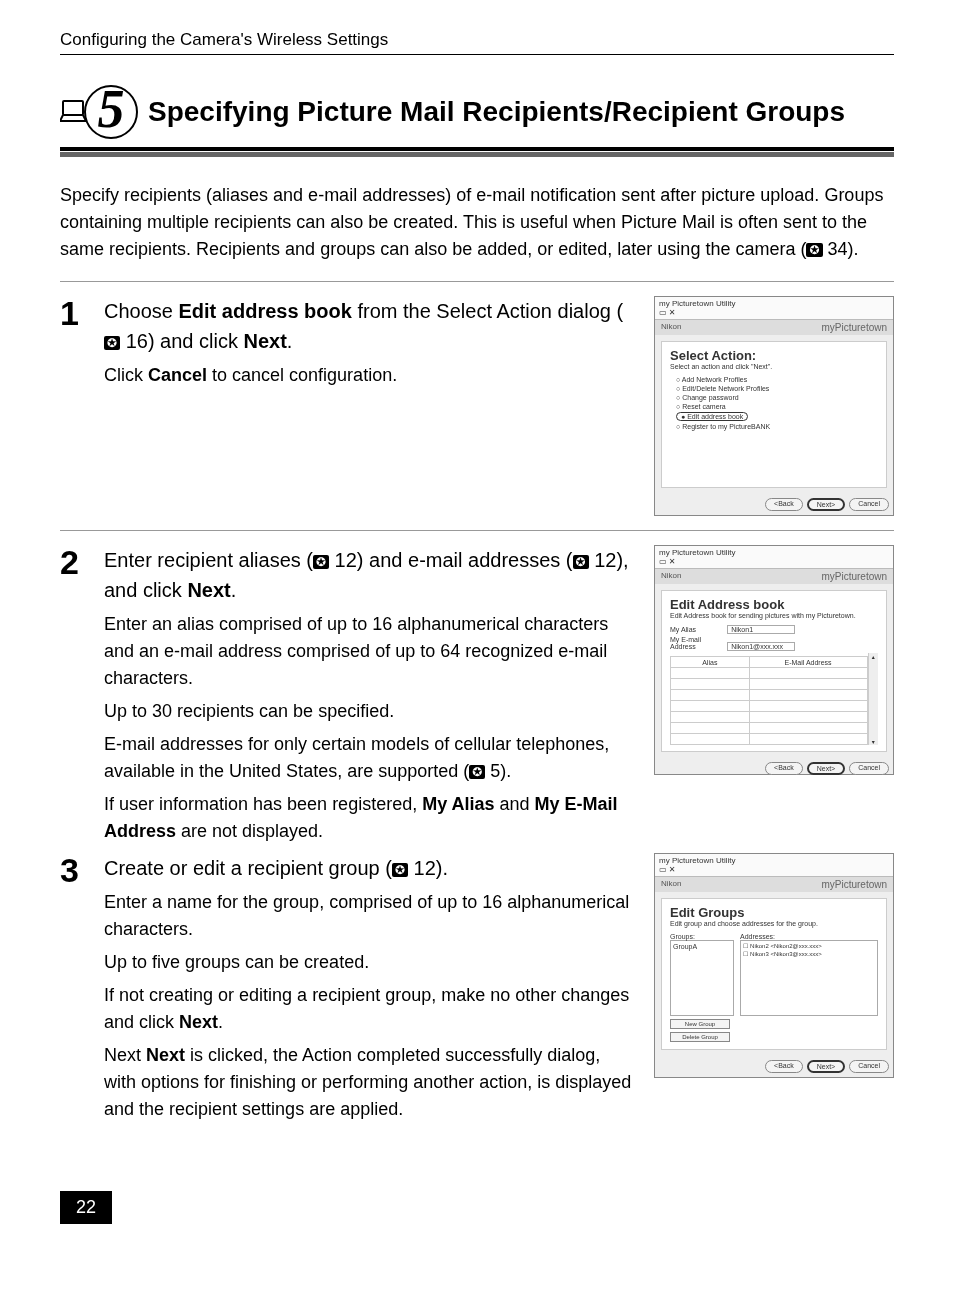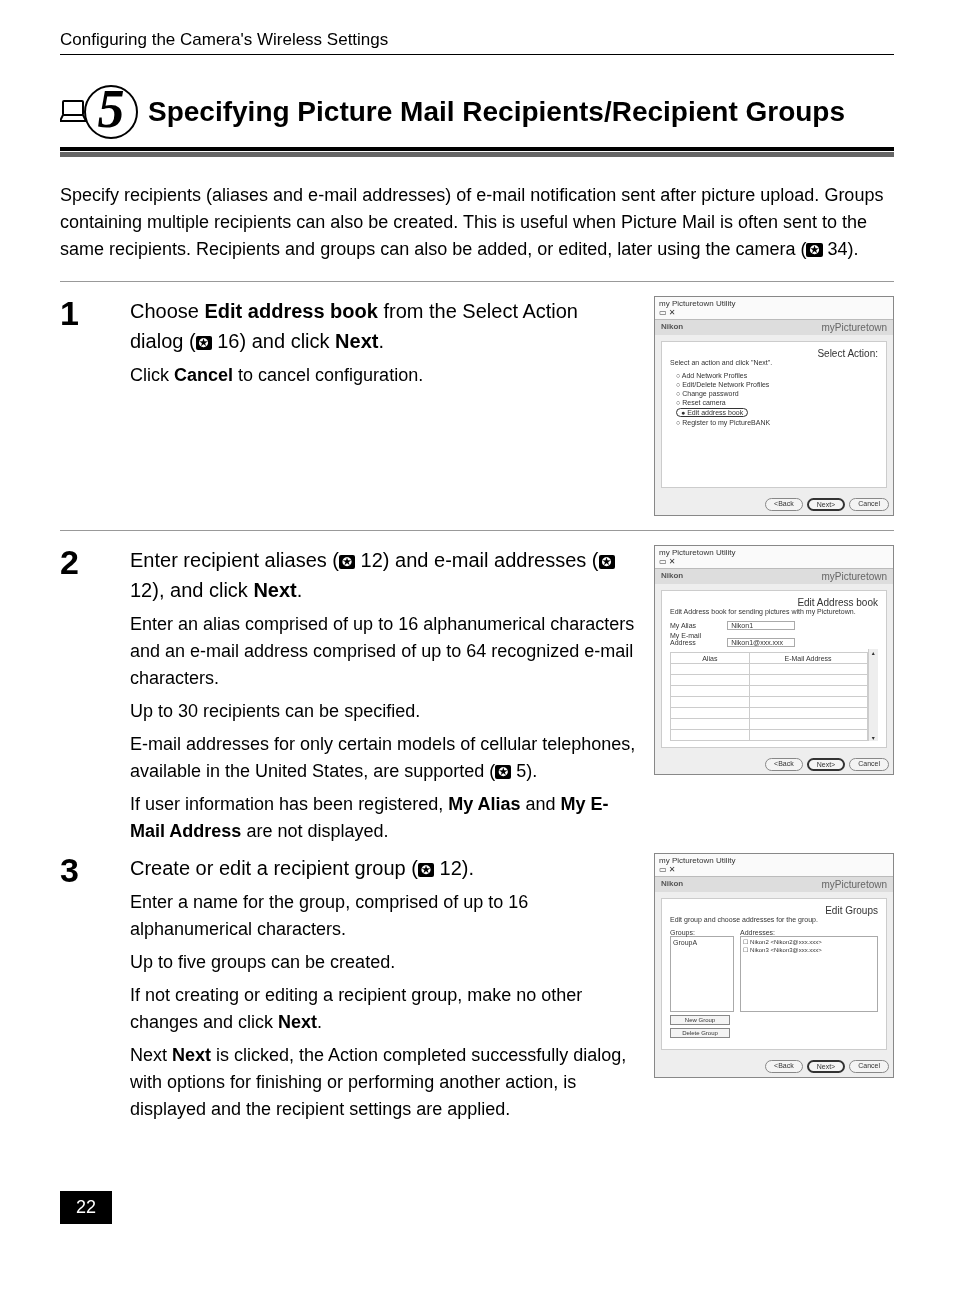--- a/index.html
+++ b/index.html
@@ -82,21 +82,20 @@
     font-size: 34px;
     font-weight: bold;
     width: 26px;
     flex: 0 0 auto;
     line-height: 1;
   }
   .step-body {
     flex: 1 1 auto;
     font-size: 18px;
     line-height: 1.5;
-    margin-left: 26px;
   }
   .step-lead {
     font-size: 20px;
   }
   .step-lead b { font-weight: bold; }
   .step-text { margin-top: 6px; }
   .ref-icon {
     display: inline-block;
     background: #000;
     color: #fff;
@@ -123,21 +122,21 @@
   .tw-titlebar {
     display:flex;
     justify-content: space-between;
     padding: 2px 4px;
     border-bottom: 1px solid #bbb;
     background:#fafafa;
     flex-direction:column;
   }
   .tw-logo {
     color:#555;
-    font-weight:bold;
+    font-weight:normal;
   }
   .tw-brand {
     font-size:10px;
     color:#666;
   }
   .tw-panel {
     background:#fff;
     margin: 6px;
     border:1px solid #ccc;
     padding:6px 8px;
@@ -152,21 +151,21 @@
   .tw-btn {
     border:1px solid #888;
     background:#f4f4f4;
     border-radius:9px;
     padding:1px 8px;
     font-size:7px;
   }
   .tw-btn.accent {
     border:2px solid #333;
   }
-  .tw-h { font-weight:normal; font-size:10px;text-align:right; }
+  .tw-h { font-weight:bold; font-size:13px; }
   .tw-sub { font-size:7px; margin-bottom:6px; }
   .tw-radio-list div { margin:2px 0 2px 6px; font-size:7px;}
   .tw-radio-list .circled { border:1px solid #333; border-radius:8px; display:inline-block; padding:0px 4px;}
   .tw-table {
     border:1px solid #aaa;
     width:100%;
     border-collapse: collapse;
     margin-top:3px;
   }
   .tw-table th, .tw-table td {

